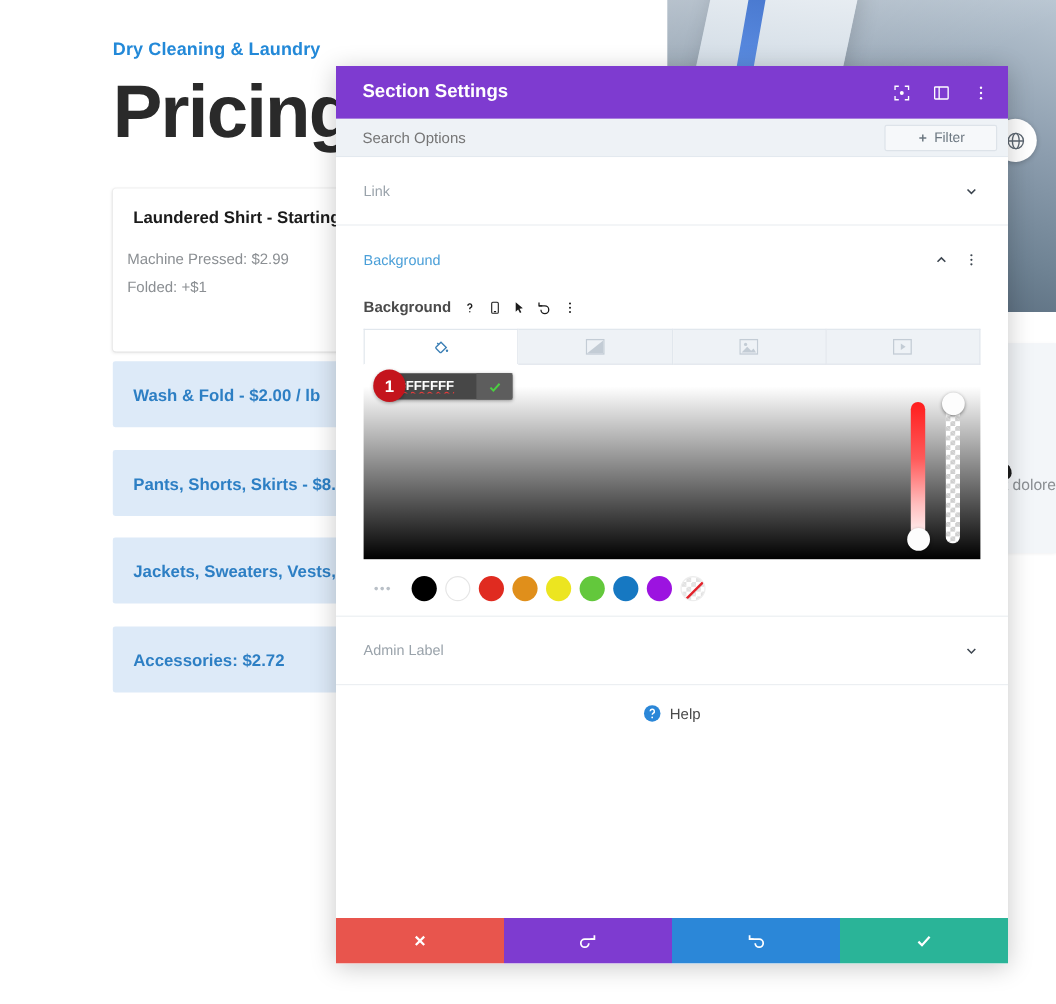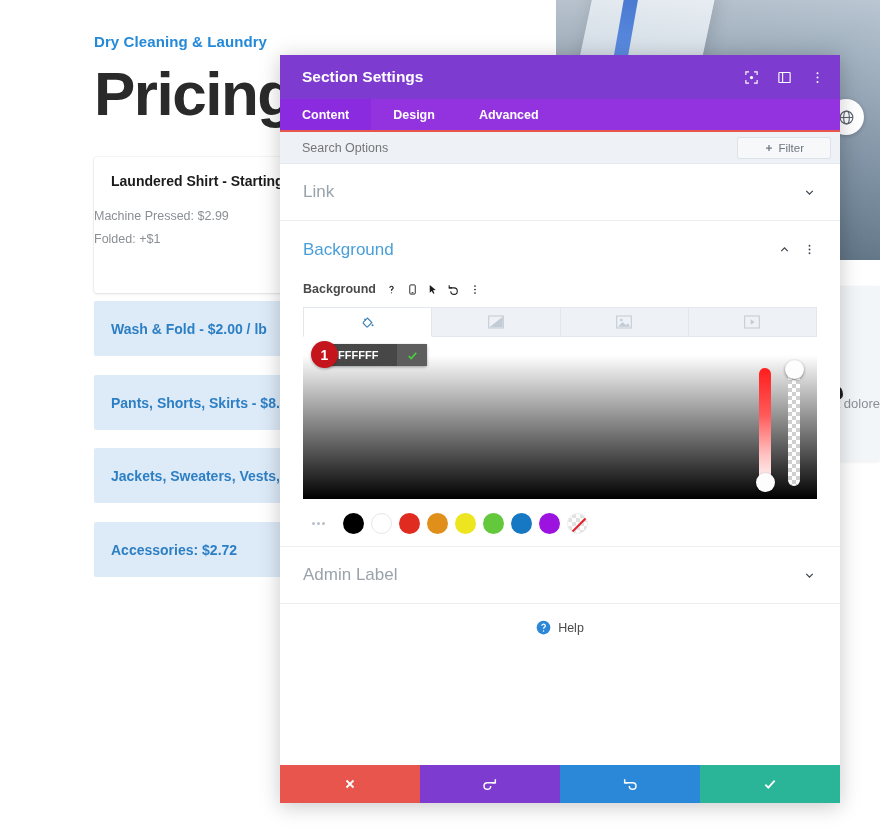--- a/index.html
+++ b/index.html
@@ -32,21 +32,21 @@
     border-radius: 3px;
   }
   .toggle-card.open {
     top: 157px; height: 136px;
     box-shadow: 0 1px 3px rgba(0,0,0,.10), 0 0 0 1px rgba(0,0,0,.03);
   }
   .toggle-title {
     position: absolute; left: 17px; top: 16px;
     font-size: 14px; font-weight: bold; color: #1b1b1b;
   }
-  .toggle-body { position: absolute; left: 0; top: 48px; }
+  .toggle-body { position: absolute; left: 12px; top: 48px; }
   .toggle-body div { font-size: 12.5px; color: #8b8f93; line-height: 1.85; }
 
   .toggle-closed {
     position: absolute; left: 94px; width: 462px; height: 55px;
     background: #ddeaf8; border-radius: 2px;
   }
   .toggle-closed span {
     position: absolute; left: 17px; top: 50%; transform: translateY(-50%);
     font-size: 14px; font-weight: bold; color: #2d7fc4; white-space: nowrap;
   }
@@ -147,21 +147,21 @@
     font-size: 11.5px; color: #6c7781; cursor: pointer;
   }
 
   .modal-body { flex: 1; overflow: hidden; background: #fff; position: relative; }
 
   .accordion {
     height: 57px; border-bottom: 1px solid #eceff2;
     display: flex; align-items: center; justify-content: space-between;
     padding: 0 24px 0 23px; cursor: pointer;
   }
-  .accordion .lbl { font-size: 17px; color: #9aa3ab; }
+  .accordion .lbl { font-size: 12px; color: #9aa3ab; }
   .accordion.open .lbl { color: #4a9fd8; }
   .accordion .right { display: flex; align-items: center; gap: 12px; }
 
   .bg-panel { padding: 0 23px 12px 23px; border-bottom: 1px solid #eceff2; }
 
   .field-label-row {
     display: flex; align-items: center; gap: 9px; margin-top: 4px; margin-bottom: 11px;
   }
   .field-label-row .fl { font-size: 12.5px; color: #4a4a4a; font-weight: bold; }
   .field-label-row .ic { cursor: pointer; display:flex; align-items:center; }
@@ -338,25 +338,20 @@
         <div class="hi">
           <svg width="15" height="15" viewBox="0 0 24 24" fill="#fff">
             <circle cx="12" cy="5" r="1.6"></circle>
               <circle cx="12" cy="12" r="1.6"></circle>
               <circle cx="12" cy="19" r="1.6"></circle>
           </svg>
         </div>
       </div>
     </div>
 
-    <div class="modal-tabs">
-      <div class="tab active">Content</div>
-      <div class="tab">Design</div>
-      <div class="tab">Advanced</div>
-    </div>
 
     <div class="search-row">
       <input class="search-input" type="text" placeholder="Search Options" style="">
       <div class="filter-btn">
         <svg width="10" height="10" viewBox="0 0 24 24" stroke="#6c7781" stroke-width="3">
           <path d="M12 5v14M5 12h14"></path>
         </svg>
         <span>Filter</span>
       </div>
     </div>

